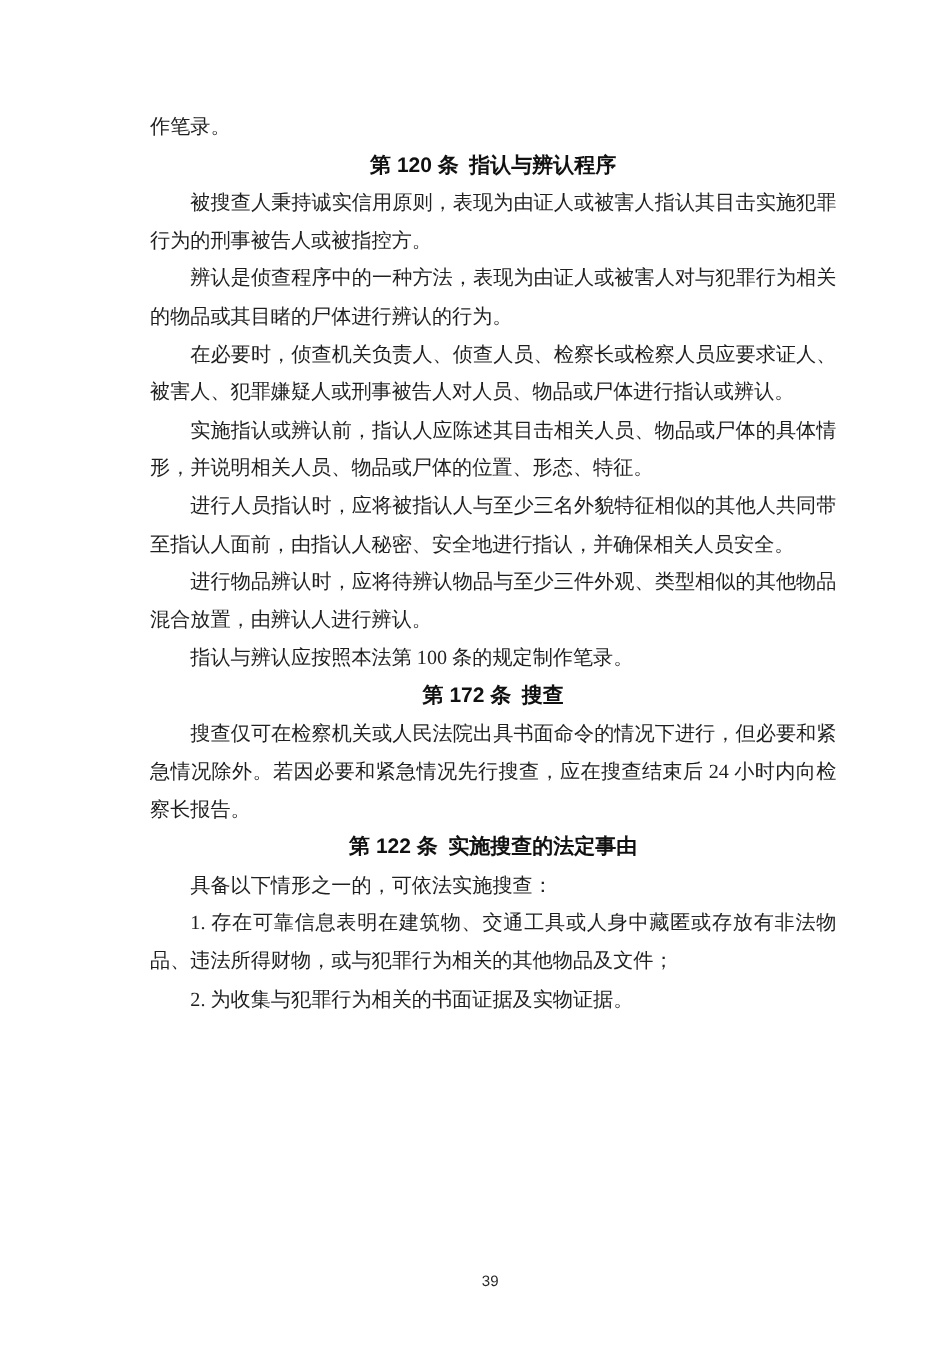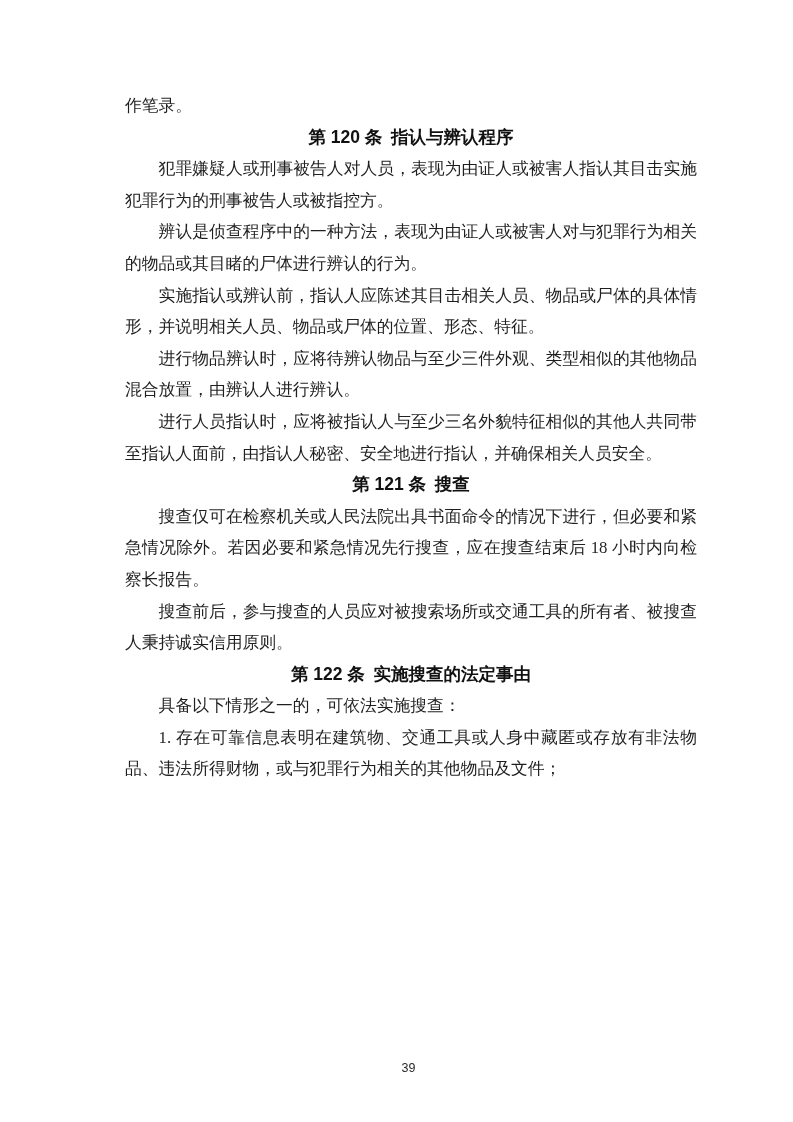--- a/index.html
+++ b/index.html
@@ -68,34 +68,36 @@
 <body>
 
 <div class="page">
 
   <div class="content" style="color: rgb(31, 31, 31);">
 
     <p class="continuation">作笔录。</p>
 
     <h2 class="heading">第 120 条 指认与辨认程序</h2>
 
-    <p>犯罪嫌疑人或刑事被告人对人员，表现为由证人或被害人指认其目击实施犯罪行为的刑事被告人或被指控方。</p>
+    <p>被搜查人秉持诚实信用原则，表现为由证人或被害人指认其目击实施犯罪行为的刑事被告人或被指控方。</p>
     <p>辨认是侦查程序中的一种方法，表现为由证人或被害人对与犯罪行为相关的物品或其目睹的尸体进行辨认的行为。</p>
+    <p>在必要时，侦查机关负责人、侦查人员、检察长或检察人员应要求证人、被害人、犯罪嫌疑人或刑事被告人对人员、物品或尸体进行指认或辨认。</p>
     <p>实施指认或辨认前，指认人应陈述其目击相关人员、物品或尸体的具体情形，并说明相关人员、物品或尸体的位置、形态、特征。</p>
+    <p>进行人员指认时，应将被指认人与至少三名外貌特征相似的其他人共同带至指认人面前，由指认人秘密、安全地进行指认，并确保相关人员安全。</p>
     <p>进行物品辨认时，应将待辨认物品与至少三件外观、类型相似的其他物品混合放置，由辨认人进行辨认。</p>
-    <p>进行人员指认时，应将被指认人与至少三名外貌特征相似的其他人共同带至指认人面前，由指认人秘密、安全地进行指认，并确保相关人员安全。</p>
+    <p>指认与辨认应按照本法第 100 条的规定制作笔录。</p>
 
 
-    <h2 class="heading">第 121 条 搜查</h2>
+    <h2 class="heading">第 172 条 搜查</h2>
 
-    <p>搜查仅可在检察机关或人民法院出具书面命令的情况下进行，但必要和紧急情况除外。若因必要和紧急情况先行搜查，应在搜查结束后 18 小时内向检察长报告。</p>
-    <p>搜查前后，参与搜查的人员应对被搜索场所或交通工具的所有者、被搜查人秉持诚实信用原则。</p>
+    <p>搜查仅可在检察机关或人民法院出具书面命令的情况下进行，但必要和紧急情况除外。若因必要和紧急情况先行搜查，应在搜查结束后 24 小时内向检察长报告。</p>
 
     <h2 class="heading">第 122 条 实施搜查的法定事由</h2>
 
     <p>具备以下情形之一的，可依法实施搜查：</p>
     <p>1. 存在可靠信息表明在建筑物、交通工具或人身中藏匿或存放有非法物品、违法所得财物，或与犯罪行为相关的其他物品及文件；</p>
+    <p>2. 为收集与犯罪行为相关的书面证据及实物证据。</p>
 
   </div>
 
   <div class="footer-page-number">39</div>
 
 </div>
 
 </body></html>

